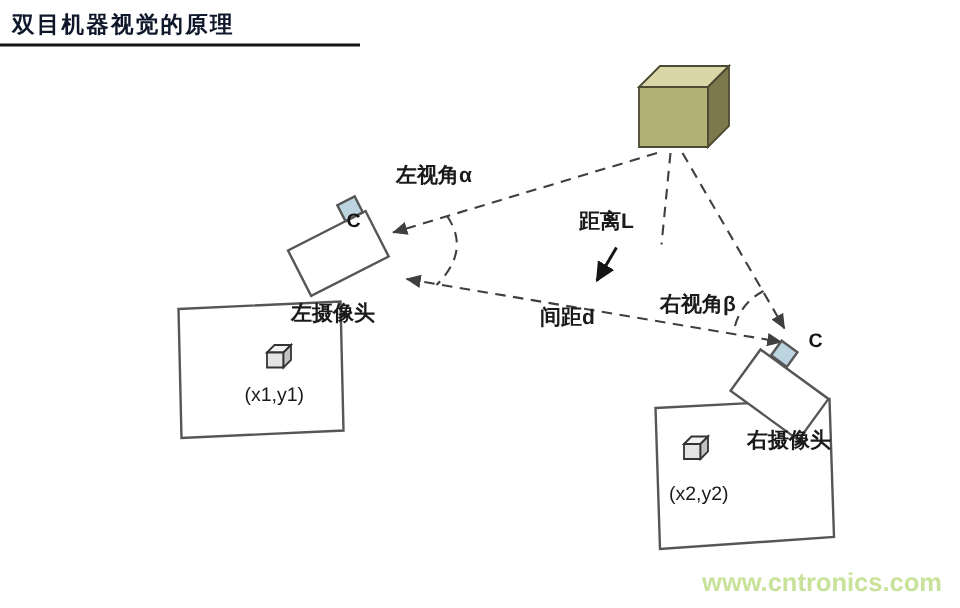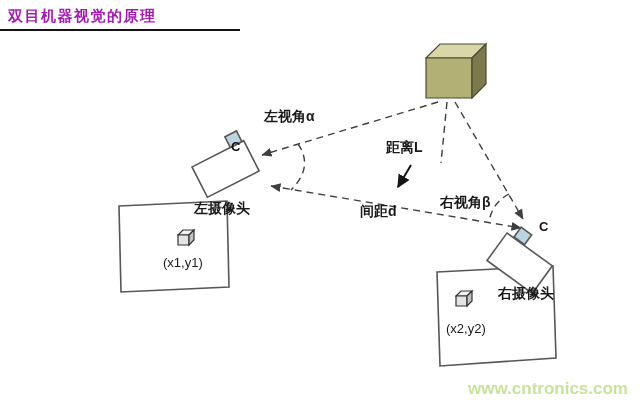--- a/index.html
+++ b/index.html
@@ -4,21 +4,21 @@
 <style>
   html,body{margin:0;padding:0;}
   body{
     width:640px;height:405px;background:#ffffff;position:relative;overflow:hidden;
     font-family:"Liberation Sans","DejaVu Sans",sans-serif;
   }
   .header{
     position:absolute;top:0;left:0;width:232px;padding:7px 0 3px 8px;
     border-bottom:2px solid #151515;z-index:2;background:transparent;
   }
-  .header h1{margin:0;font-size:15px;font-weight:bold;letter-spacing:1.5px;color:#a21caf;}
+  .header h1{margin:0;font-size:15px;font-weight:bold;letter-spacing:1.5px;color:#0f172a;}
   svg{position:absolute;top:0;left:0;}
   .dash{stroke:#3f3f3f;stroke-width:1.4;fill:none;stroke-dasharray:7 5;}
   .solid-line{stroke:#151515;stroke-width:2;fill:none;}
   .shape{stroke:#565656;stroke-width:1.6;}
   .cube-edge{stroke:#4d4a33;stroke-width:1.2;}
   .mini{stroke:#333333;stroke-width:1.2;}
   .lbl{font-size:14px;font-weight:600;fill:#1a1a1a;}
   .small-lbl{font-size:13px;font-weight:400;fill:#1a1a1a;}
   .c-lbl{font-size:13px;font-weight:700;fill:#111111;}
   .wm{font-size:17px;font-weight:600;text-anchor:end;}

